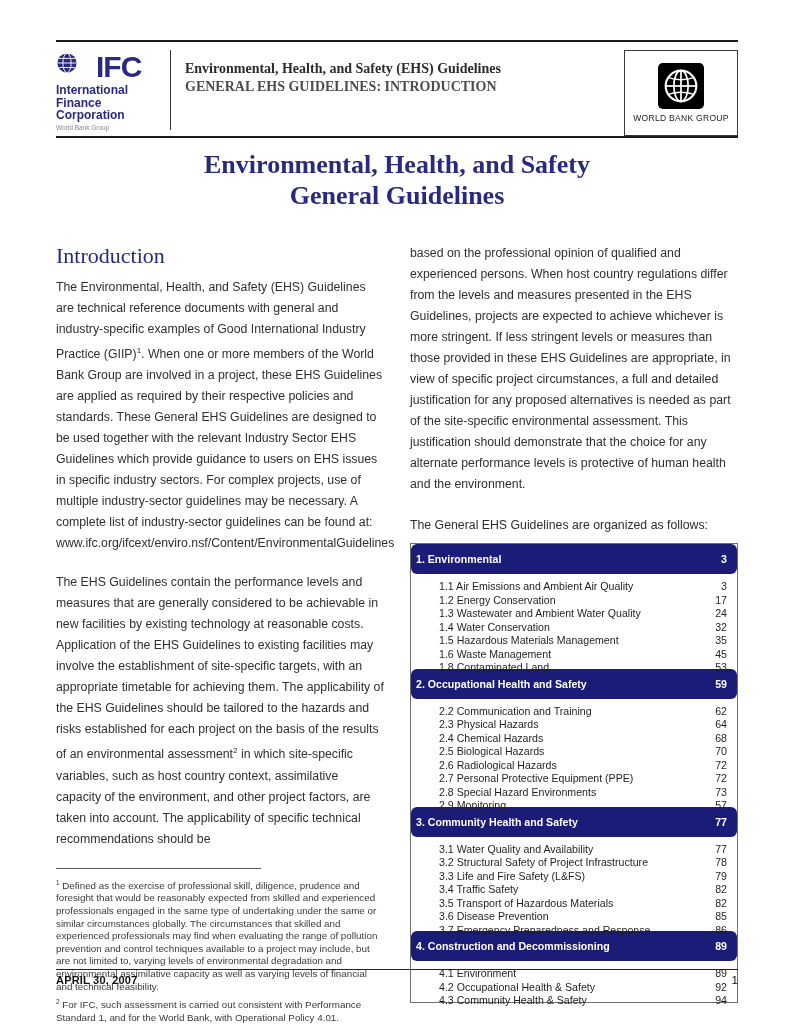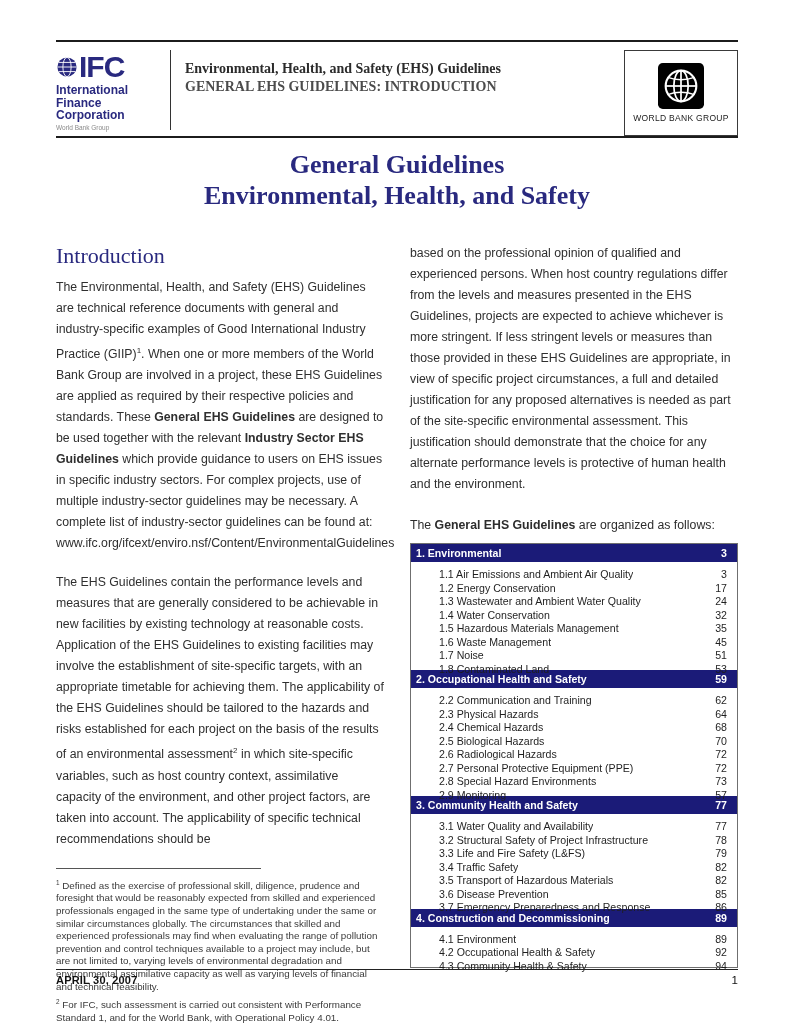--- a/index.html
+++ b/index.html
@@ -5,56 +5,56 @@
   * { margin:0; padding:0; box-sizing:border-box; }
   html,body { background:#ffffff; }
   body { width:794px; height:1024px; font-family:"Liberation Sans", sans-serif; color:#2d2d2d; }
   .page { width:794px; height:1024px; padding:40px 56px 38px 56px; display:flex; flex-direction:column; background:#fff; }
 
   .rule { border-top:2px solid #1c1c1c; }
 
   
   .header { display:flex; align-items:flex-start; padding:8px 0 6px 0; height:94px; }
   .ifc-logo { display:flex; flex-direction:column; width:104px; padding-top:2px; }
-  .ifc-top { display:flex; align-items:center; gap:1px; }
+  .ifc-top { display:flex; align-items:flex-start; gap:18px; }
   .ifc-globe { width:22px; height:22px; }
   .ifc-acronym { font-size:30px; font-weight:bold; color:var(--navy); letter-spacing:-1px; line-height:1; }
   .ifc-lines { margin-top:2px; font-size:12px; font-weight:bold; color:var(--navy); line-height:1.05; }
   .ifc-sub { margin-top:2px; font-size:6.5px; color:#8a8a8a; }
   .header-divider { width:0; border-left:1.5px solid #333; height:80px; margin:0 14px 0 10px; }
   .header-titles { padding-top:10px;font-family:Liberation Serif, serif; }
   .header-title1 { font-size:14px; font-weight:bold; color:#2b2b2b; line-height:1.3; }
   .header-title2 { font-size:14px; font-weight:bold; color:#4c4c4c; line-height:1.3; }
   .wb-box { margin-left:auto; width:114px; height:86px; border:1.5px solid #3a3a3a; display:flex; flex-direction:column; align-items:center; justify-content:center; gap:4px; background:#fff; }
   .wb-globe { width:46px; height:46px; }
   .wb-caption { font-size:8.5px; color:#1a1a1a; letter-spacing:0.3px; }
 
   
   .doc-title { text-align:center; font-family:"Liberation Serif", serif; font-weight:bold; color:var(--navy); font-size:26px; line-height:1.18; margin:12px 0 10px 0; }
 
   
   .columns { display:flex; gap:26px; margin-top:6px; flex:1 1 auto; min-height:0; }
   .col { width:328px; display:flex; flex-direction:column;margin-top:16px; }
   .intro-heading { font-family:"Liberation Serif", serif; font-size:22px; color:var(--navy); margin-bottom:8px; font-weight:normal; }
   .para { font-size:12.3px; line-height:21px; color:#2f2f2f; margin-bottom:18px; }
-  .b { font-weight:bold; }
+  .b { font-weight:normal; }
   sup { font-size:0.65em; }
 
   
   .footnotes { margin-top:auto; padding-bottom:6px; }
   .fn-rule { width:205px; border-top:1.5px solid #555; margin-bottom:8px; }
   .footnote { font-size:9.8px; line-height:12.6px; color:#3a3a3a; margin-bottom:3px; }
 
   
   .org-line { font-size:12.3px; line-height:20px; margin:2px 0 8px 0; }
 
   
   .toc { border:1px solid #6f6f6f; background:#fff; }
   .toc-row { display:flex; justify-content:space-between; align-items:center; font-size:10.6px; line-height:13.5px; height:13.5px; }
-  .toc-row.header { background:var(--toc-navy); color:#ffffff; font-weight:bold; padding:0 10px 0 5px; height:18px; line-height:14.5px; }
+  .toc-row.header { background:var(--toc-navy); color:#ffffff; font-weight:bold; padding:0 10px 0 5px; height:30px; line-height:14.5px;border-radius:6px; }
   .toc-row.item { color:#1f1f1f; padding:12px 10px 0 28px; font-weight:500; }
   .toc-label { white-space:nowrap; overflow:hidden; }
   .toc-page { margin-left:8px; }
 
   
   .footer { margin-top:auto; }
   .footer-inner { border-top:1.5px solid #222; padding-top:4px; display:flex; justify-content:space-between; align-items:baseline; }
   .footer-date { font-size:11px; font-weight:bold; color:#111; letter-spacing:0.2px; }
   .footer-page { font-size:11.5px; color:#111; }
 </style>
@@ -104,22 +104,22 @@
         <path d="M10 15 Q24 20 38 15" fill="none" stroke="#ffffff" stroke-width="1.6"></path>
         <path d="M10 33 Q24 28 38 33" fill="none" stroke="#ffffff" stroke-width="1.6"></path>
       </svg>
       <div class="wb-caption">WORLD BANK GROUP</div>
     </div>
   </div>
 
   <div class="rule"></div>
 
   <div class="doc-title">
+    <div>Environmental, Health, and Safety</div>
     <div>General Guidelines</div>
-    <div>Environmental, Health, and Safety</div>
   </div>
 
   <div class="columns">
 
     <div class="col">
       <div class="intro-heading">Introduction</div>
       <p class="para"><span>The Environmental, Health, and Safety (EHS) Guidelines are technical reference documents with general and industry-specific examples of Good International Industry Practice (GIIP)</span><sup>1</sup><span>. When one or more members of the World Bank Group are involved in a project, these EHS Guidelines are applied as required by their respective policies and standards. These </span><span class="b">General EHS Guidelines</span><span> are designed to be used together with the relevant </span><span class="b">Industry Sector EHS Guidelines</span><span> which provide guidance to users on EHS issues in specific industry sectors. For complex projects, use of multiple industry-sector guidelines may be necessary. A complete list of industry-sector guidelines can be found at: www.ifc.org/ifcext/enviro.nsf/Content/EnvironmentalGuidelines</span></p>
       <p class="para"><span>The EHS Guidelines contain the performance levels and measures that are generally considered to be achievable in new facilities by existing technology at reasonable costs. Application of the EHS Guidelines to existing facilities may involve the establishment of site-specific targets, with an appropriate timetable for achieving them. The applicability of the EHS Guidelines should be tailored to the hazards and risks established for each project on the basis of the results of an environmental assessment</span><sup>2</sup><span> in which site-specific variables, such as host country context, assimilative capacity of the environment, and other project factors, are taken into account. The applicability of specific technical recommendations should be</span></p>
 
       <div class="footnotes">
@@ -155,24 +155,20 @@
           </div>
           <div class="toc-row item">
             <span class="toc-label">1.5 Hazardous Materials Management</span>
             <span class="toc-page">35</span>
           </div>
           <div class="toc-row item">
             <span class="toc-label">1.6 Waste Management</span>
             <span class="toc-page">45</span>
           </div>
           <div class="toc-row item">
-            <span class="toc-label">1.7 Noise</span>
-            <span class="toc-page">51</span>
-          </div>
-          <div class="toc-row item">
             <span class="toc-label">1.8 Contaminated Land</span>
             <span class="toc-page">53</span>
           </div>
           <div class="toc-row header">
             <span class="toc-label">2. Occupational Health and Safety</span>
             <span class="toc-page">59</span>
           </div>
           <div class="toc-row item">
             <span class="toc-label">2.2 Communication and Training</span>
             <span class="toc-page">62</span>

